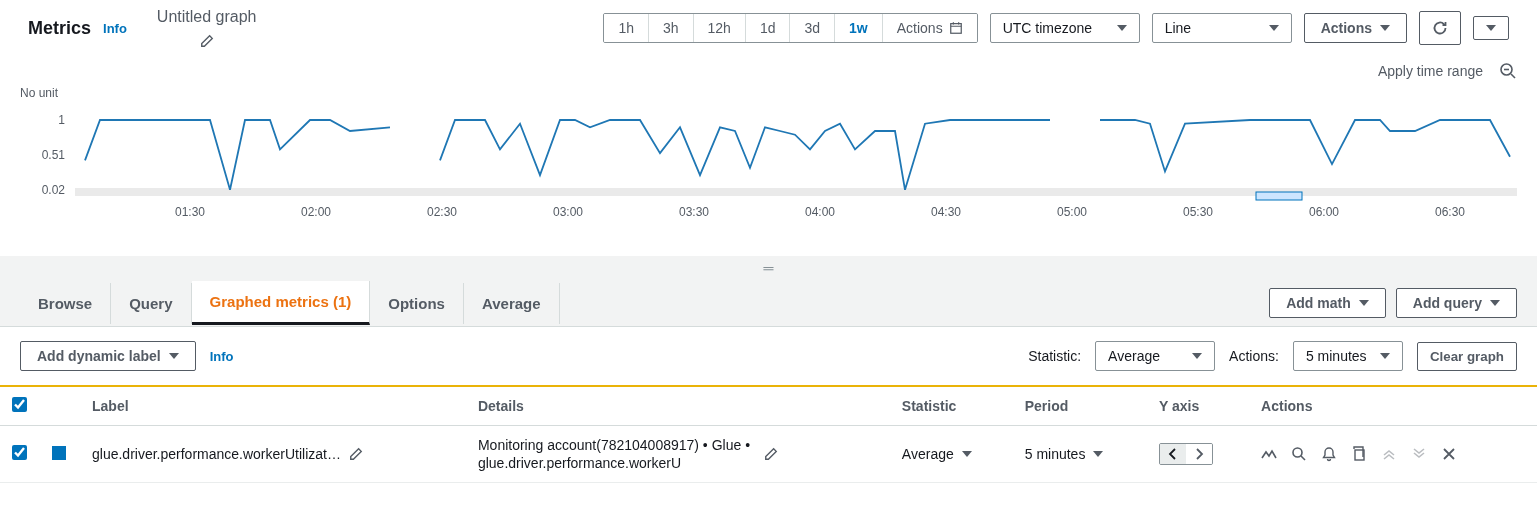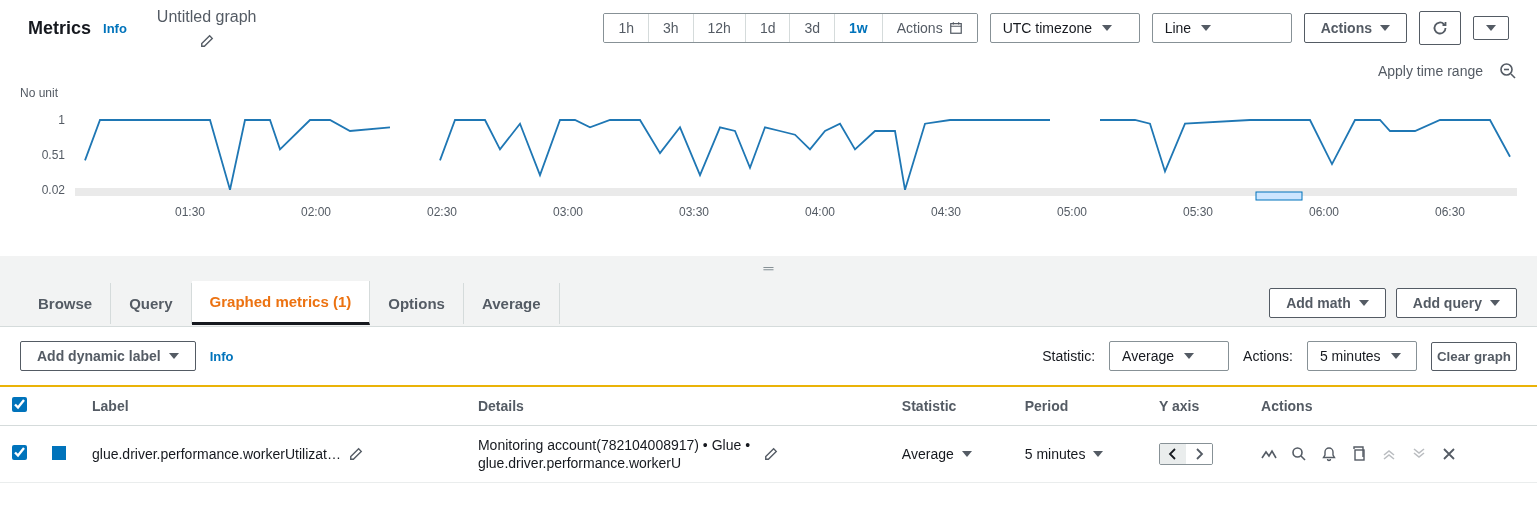--- a/index.html
+++ b/index.html
@@ -12,42 +12,42 @@
   .edit-icon { width: 14px; height: 14px; }
   
   .spacer { flex: 1; }
   
   .time-range-group { display: flex; border: 1px solid #879196; border-radius: 2px; overflow: hidden; }
   .time-btn { padding: 6px 14px; background: #fff; border: none; border-right: 1px solid #d5dbdb; font-size: 14px; color: #545b64; cursor: pointer; }
   .time-btn:last-child { border-right: none; }
   .time-btn.active { color: #0073bb; font-weight: 700; }
   .custom-btn { display: flex; align-items: center; gap: 6px; }
   
-  .dropdown-btn { display: flex; align-items: center; gap: 10px; padding: 6px 12px; border: 1px solid #879196; border-radius: 2px; background: #fff; font-size: 14px; color: #16191f; cursor: pointer; min-width: 120px; }
+  .dropdown-btn { display: flex; align-items: center; justify-content: space-between; gap: 10px; padding: 6px 12px; border: 1px solid #879196; border-radius: 2px; background: #fff; font-size: 14px; color: #16191f; cursor: pointer; min-width: 120px; }
   .action-btn { display: flex; align-items: center; gap: 8px; padding: 6px 16px; border: 1px solid #545b64; border-radius: 2px; background: #fff; font-size: 14px; font-weight: 700; color: #545b64; cursor: pointer; }
   .icon-btn { display: flex; align-items: center; justify-content: center; padding: 8px 12px; border: 1px solid #545b64; border-radius: 2px; background: #fff; cursor: pointer; }
   
   .apply-bar { display: flex; justify-content: flex-end; align-items: center; padding: 6px 20px; gap: 16px; }
   .apply-link { font-weight: 400; color: #545b64; cursor: pointer; }
   
   .chart-area { padding: 0 20px 20px 20px; position: relative; }
   .y-label { font-size: 12px; color: #545b64; margin-bottom: 6px; }
   .chart-svg { width: 100%; height: 130px; display: block; }
   
   .drag-handle { text-align: center; padding: 4px 0; color: #879196; cursor: ns-resize; background: #f2f3f3; }
   
   .tabs-row { display: flex; align-items: center; border-bottom: 1px solid #d5dbdb; background: #f2f3f3; padding: 0 20px; }
   .tab { padding: 12px 18px; font-size: 15px; font-weight: 700; color: #545b64; border-right: 1px solid #d5dbdb; cursor: pointer; }
   .tab.active { color: #ec7211; border-bottom: 3px solid #16191f; background: #fff; }
   .tabs-right { margin-left: auto; display: flex; gap: 10px; padding: 8px 0; }
   
   .controls-row { display: flex; align-items: center; padding: 14px 20px; gap: 14px; }
   .label-txt { font-size: 14px; color: #16191f; }
   .controls-spacer { flex: 1; }
-  .plain-btn { padding: 6px 5px; border: 1px solid #545b64; border-radius: 2px; background: #fff; font-weight: 700; color: #545b64; cursor: pointer; }
+  .plain-btn { padding: 6px 12px; border: 1px solid #545b64; border-radius: 2px; background: #fff; font-weight: 700; color: #545b64; cursor: pointer; }
   
   .metrics-table { width: 100%; border-collapse: collapse; }
   .metrics-table th { text-align: left; font-weight: 700; padding: 10px 12px; border-top: 2px solid #eab308; border-bottom: 1px solid #d5dbdb; font-size: 14px; color: #545b64; }
   .metrics-table td { padding: 10px 12px; font-size: 14px; vertical-align: middle; border-bottom: 1px solid #eaeded; }
   .checkbox { width: 15px; height: 15px; accent-color: #0073bb; }
   .color-swatch { width: 14px; height: 14px; background: #0073bb; display: inline-block; }
   .label-cell { display: flex; align-items: center; gap: 8px; }
   .cell-dropdown { display: flex; align-items: center; gap: 8px; cursor: pointer; }
   .yaxis-group { display: inline-flex; border: 1px solid #879196; border-radius: 2px; overflow: hidden; }
   .yaxis-btn { padding: 4px 8px; background: #fff; border: none; cursor: pointer; display: flex; align-items: center; }

